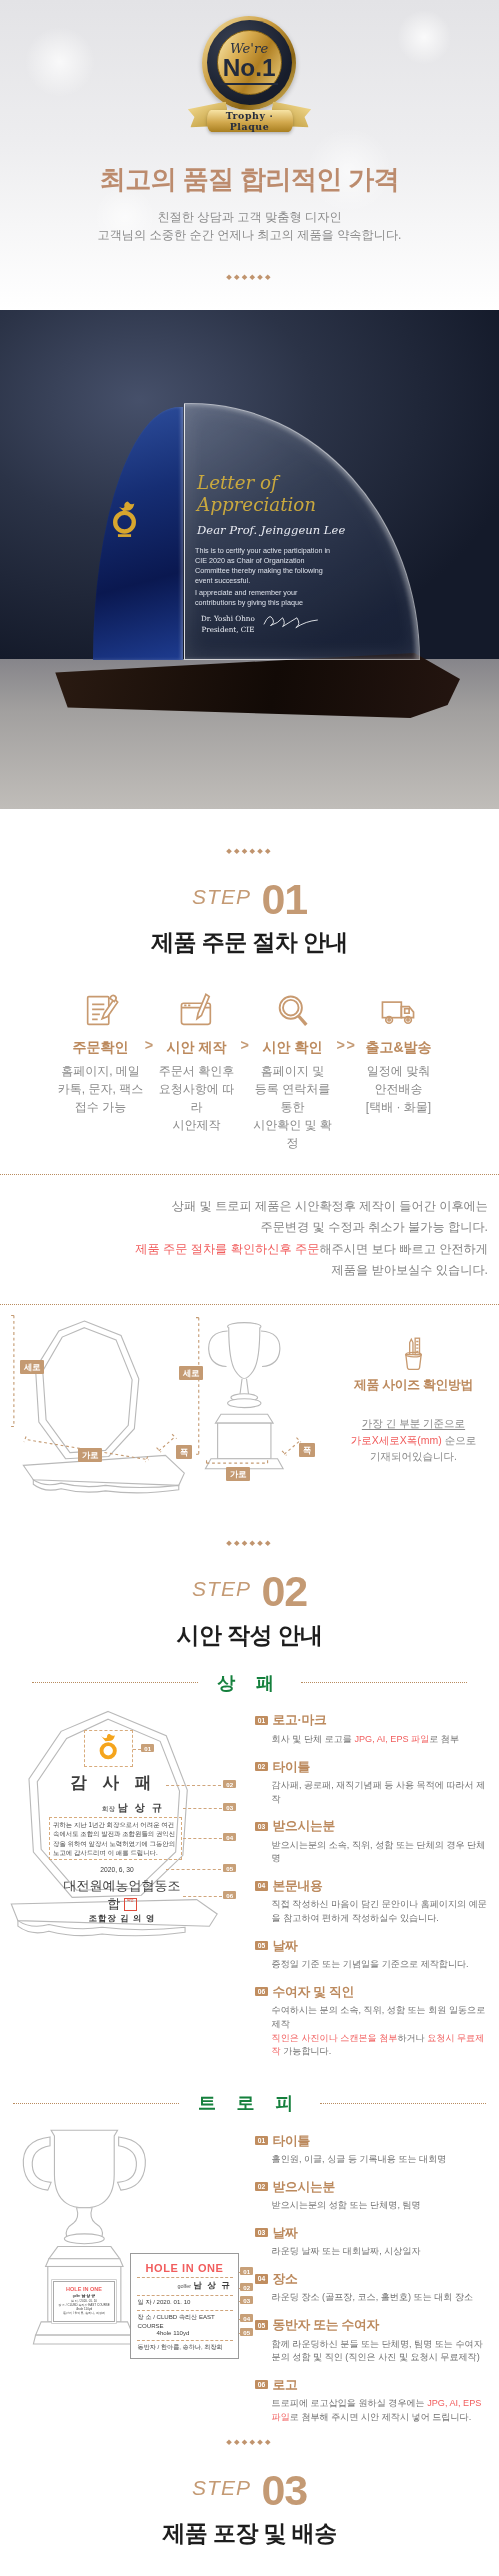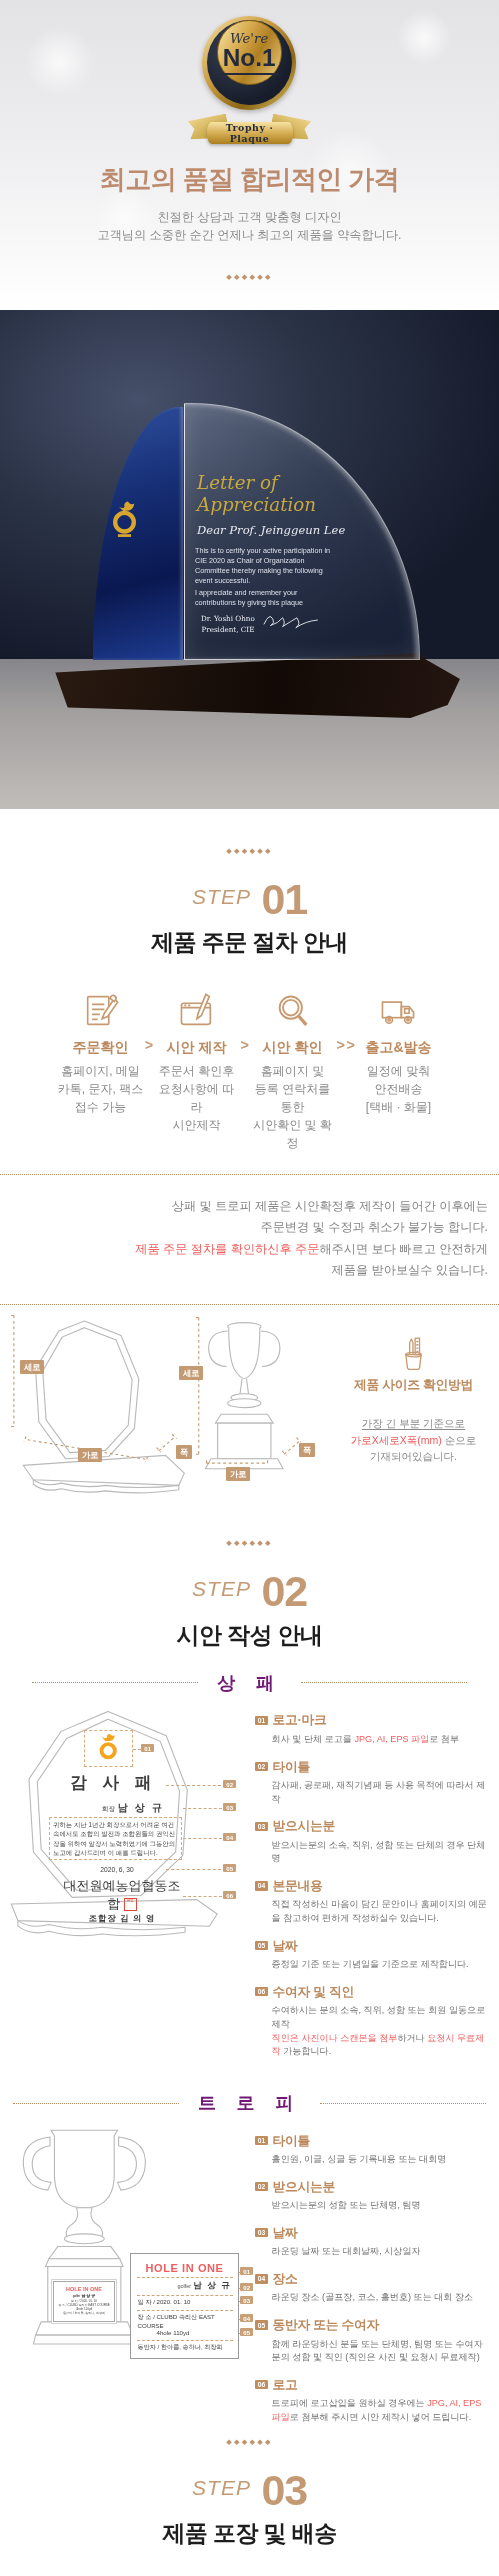--- a/index.html
+++ b/index.html
@@ -12,27 +12,27 @@
       radial-gradient(circle 50px at 12% 20%, rgba(255,255,255,.75), rgba(255,255,255,0) 70%),
       radial-gradient(circle 39px at 85% 12%, rgba(255,255,255,.8), rgba(255,255,255,0) 70%),
       radial-gradient(circle 61px at 70% 55%, rgba(255,255,255,.6), rgba(255,255,255,0) 70%),
       radial-gradient(circle 44px at 25% 70%, rgba(255,255,255,.6), rgba(255,255,255,0) 70%),
       linear-gradient(180deg,#e3e3e6 0%,#ededef 45%,#ffffff 100%); }
   .medal { position:relative; width:128px; margin:15.5px auto 0; height:130px; }
   .medal-ring { position:absolute; left:16.6px; top:0; width:94px; height:94px; border-radius:50%;
     background:linear-gradient(135deg,#f6e3a8,#c99b3f 40%,#8a6515 70%,#e8c96f);
     display:flex; align-items:center; justify-content:center; box-shadow:0 2.2px 5.5px rgba(0,0,0,.25); z-index:2; }
   .medal-dark { width:85px; height:85px; border-radius:50%; background:radial-gradient(circle at 35% 30%,#3a4254,#171d2b 70%);
-    display:flex; justify-content:center; }
+    display:flex; align-items:center; justify-content:center; }
   .medal-core { width:65px; height:65px; border-radius:50%;
     background:linear-gradient(120deg,#f9e9b0 0%,#d8ab4e 35%,#b07f22 60%,#f0d386 100%);
     display:flex; flex-direction:column; align-items:center; justify-content:center; border:1.1px solid #8a6515; }
   .medal-were { font-family:"DejaVu Serif",serif; font-style:italic; font-size:13.3px; color:#2a3142; margin-top:1.1px; }
   .medal-no1 { font-size:24.4px; font-weight:bold; color:#222a3c; line-height:1; border-bottom:2.2px solid #222a3c; padding:0 2.2px 3.3px; }
-  .ribbon { position:absolute; left:0; right:0; top:96px; z-index:3; height:39px; }
+  .ribbon { position:absolute; left:0; right:0; top:84px; z-index:3; height:39px; }
   .rib-side { position:absolute; top:4.4px; width:39px; height:24.4px; background:linear-gradient(180deg,#e8c want,#b8922f); }
   .rib-left { left:3.3px; background:linear-gradient(160deg,#f1d88e,#b8922f); clip-path:polygon(100% 0,100% 100%,0 85%,14% 45%,0 10%); transform:rotate(-8deg); }
   .rib-right { right:3.3px; background:linear-gradient(200deg,#f1d88e,#b8922f); clip-path:polygon(0 0,0 100%,100% 85%,86% 45%,100% 10%); transform:rotate(8deg); }
   .rib-band { position:absolute; left:21px; right:21px; top:10px; height:22px; border-radius:4.4px/10px;
     background:linear-gradient(180deg,#f7e3a4,#d2a94e 55%,#a97f20); display:flex; align-items:center; justify-content:center;
     font-family:"DejaVu Serif",serif; font-size:9.4px; font-weight:bold; color:#252c3e; letter-spacing:0.6px;
     box-shadow:0 1.7px 3.3px rgba(0,0,0,.25); }
   .hero-title { margin-top:16.6px; font-size:26px; font-weight:bold; color:#bc8b6d; letter-spacing:-0.6px; }
   .hero-sub { margin-top:12.2px; font-size:12.2px; color:#8b8b8b; line-height:1.45; }
   .diamonds { color:#c0946e; font-size:7.2px; letter-spacing:2.2px; text-align:center; }
@@ -92,21 +92,21 @@
   .dim-label { position:absolute; background:#c49a72; color:#fff; font-size:8.3px; font-weight:bold;
     padding:1.1px 3.9px; border-radius:1.1px; }
   .size-right { position:absolute; left:333px; top:30.5px; width:161px; text-align:center; }
   .size-right-title { margin-top:5.5px; font-size:12.8px; font-weight:bold; color:#bc8a5e; letter-spacing:-0.3px; }
   .size-right-text { margin-top:21px; font-size:10.5px; color:#8a8a8a; line-height:1.55; }
   .u { text-decoration:underline; text-underline-offset:2.2px; }
 
   
   .sec-head { display:flex; align-items:center; justify-content:center; margin-top:20px; }
   .sec-head .dots { flex:0 0 166px; border-top:1.7px dotted #b98c5f; }
-  .sec-head .sec-title { margin:0 19px; font-size:18px; font-weight:bold; color:#701a75; letter-spacing:7.8px; white-space:nowrap; }
+  .sec-head .sec-title { margin:0 19px; font-size:18px; font-weight:bold; color:#15803d; letter-spacing:7.8px; white-space:nowrap; }
   .sec-body { display:flex; margin-top:12.2px; }
   .sample-pane { position:relative; width:255px; height:238px; flex:0 0 255px; }
   .spec-list { width:233px; padding-top:5.5px; }
   .spec-item { margin-bottom:12.2px; }
   .nb { display:inline-block; background:#c08d5f; color:#fff; font-size:6.7px; font-weight:bold;
     padding:1.1px 2.8px; border-radius:1.1px; vertical-align:1.7px; margin-right:4.4px; }
   .spec-title { font-size:12.8px; font-weight:bold; color:#bc8a5e; letter-spacing:-0.3px; }
   .spec-d { margin:3.3px 0 0 16.6px; font-size:9.1px; color:#6f6f6f; line-height:1.5; }
 
   

